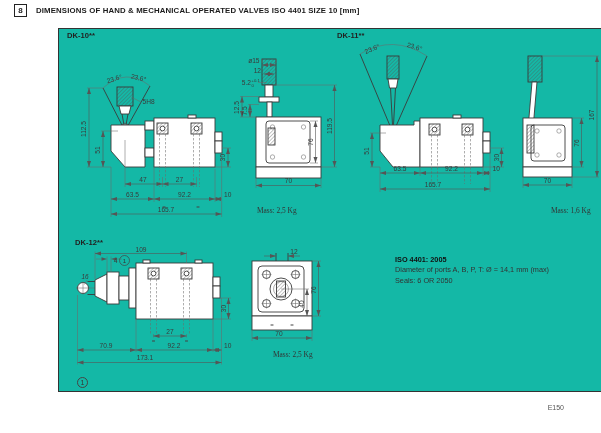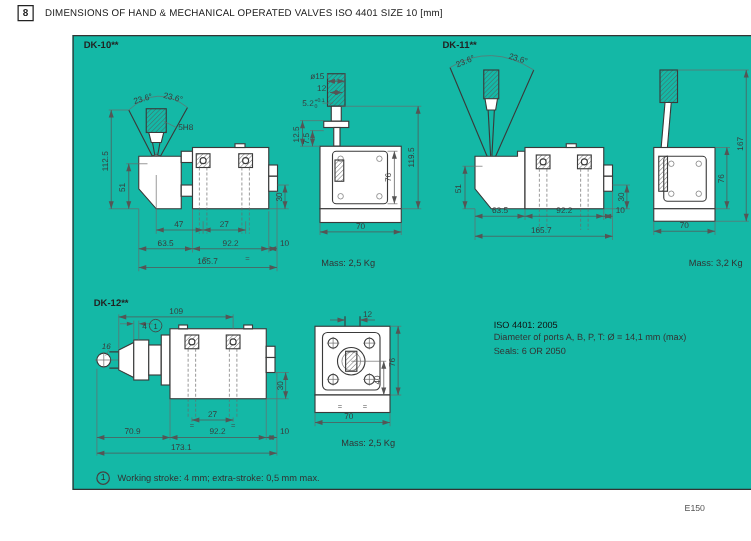--- a/index.html
+++ b/index.html
@@ -6,32 +6,32 @@
   body {
     width:601px; height:433px; position:relative; background:#fff;
     font-family:"Liberation Sans", sans-serif; overflow:hidden;
   }
   .num-box {
     position:absolute; left:14px; top:4px; width:13px; height:13px;
     border:1.2px solid #222; box-sizing:border-box; color:#222;
     font-size:8px; font-weight:bold; display:flex; align-items:center; justify-content:center;
   }
   .title {
-    position:absolute; left:36px; top:6px; font-size:7.8px; font-weight:normal;
+    position:absolute; left:36px; top:6px; font-size:7.8px; font-weight:bold;
     color:#1a1a1a; letter-spacing:0.15px; white-space:nowrap;
   }
   .main-box {
     position:absolute; left:14px; top:28px; width:553px; height:364px;
     border:1.2px solid #333; box-sizing:border-box; background:#14b8a6;margin-left:44px;
   }
   .sec-label { position:absolute; font-size:7.6px; font-weight:bold; color:#222; white-space:nowrap; }
-  .mass { position:absolute; font-size:7.4px; color:#333; white-space:nowrap; }
+  .mass { position:absolute; font-size:7.4px; color:#333; white-space:nowrap;font-family:Liberation Serif, serif; }
   .drw { position:absolute; overflow:visible; }
   .specs { position:absolute; left:336px; top:226px; width:222px; font-size:7.3px; color:#333; line-height:10.4px; }
-  .specs .b { font-weight:normal; color:#111; }
+  .specs .b { font-weight:bold; color:#111; }
   .footnote { position:absolute; left:18px; top:348px; display:flex; align-items:center; color:#333; }
   .fn-circle { width:11px; height:11px; border:1px solid #444; border-radius:50%; box-sizing:border-box;
     font-size:7px; color:#333; display:flex; align-items:center; justify-content:center; }
   .fn-text { margin-left:6px; font-size:7.4px; }
   .page-num { position:absolute; left:530px; top:404px; width:34px; text-align:right; font-size:7px; color:#555; }
 
   
   svg text { font-family:"Liberation Sans", sans-serif; }
   .ln  { stroke:#3a3a3a; stroke-width:0.9; fill:none; }
   .lnf { stroke:#3a3a3a; stroke-width:0.9; fill:#fff; }
@@ -62,21 +62,21 @@
     </pattern>
   </defs>
 </svg>
 
 <div class="num-box">8</div>
 <div class="title">DIMENSIONS OF HAND &amp; MECHANICAL OPERATED VALVES ISO 4401 SIZE 10 [mm]</div>
 
 <div class="main-box">
 
   <div class="sec-label" style="left:8px;top:2px">DK-10**</div>
-  <div class="sec-label" style="left:295px;top:2px">DK-11**</div>
+  <div class="sec-label" style="left:278px;top:2px">DK-11**</div>
   <div class="sec-label" style="left:16px;top:209px">DK-12**</div>
 
   <svg class="drw" style="left:16px;top:22px" width="160" height="170" viewBox="30 50 160 170">
     <g>
       <path class="ln" d="M80,130 L58,87 M80,130 L105,85"></path>
       <path class="tn" d="M58,87 Q81,66 105,85"></path>
       <rect class="hat" x="72" y="86" width="16" height="19"></rect>
       <path class="lnf" d="M74,105 L86,105 L84,113 L76,113 Z"></path>
       <path class="ln" d="M77,113 L79,124 M83,113 L81,124"></path>
       <circle class="lnf" cx="80" cy="130" r="7"></circle>
@@ -228,21 +228,21 @@
                           M478,176 V187 M527,176 V187"></path>
       <line class="dim" x1="552" y1="55" x2="552" y2="176"></line>
       <line class="dim" x1="536.5" y1="117" x2="536.5" y2="166"></line>
       <line class="dim" x1="478" y1="184" x2="527" y2="184"></line>
     </g>
     <text class="d" x="549" y="114" text-anchor="middle" transform="rotate(-90 549 114)">167</text>
     <text class="d" x="533.8" y="142" text-anchor="middle" transform="rotate(-90 533.8 142)">76</text>
     <text class="d" x="502.5" y="181.5" text-anchor="middle">70</text>
   </svg>
 
-  <div class="mass" style="left:492px;top:177px">Mass: 3,2 Kg</div>
+  <div class="mass" style="left:492px;top:177px">Mass: 1,6 Kg</div>
 
   <svg class="drw" style="left:14px;top:216px" width="164" height="122" viewBox="28 244 164 122">
     <g>
       <path class="cl" d="M31,287 H172"></path>
       <circle class="lnf" cx="38" cy="287" r="5.5"></circle>
       <path class="tn" d="M38,280.5 V293.5 M31.5,287 H44.5"></path>
       <path class="ln" d="M42.5,280.5 H50 M42.5,293.5 H50"></path>
       <path class="lnf" d="M50,279 L62,273 V301 L50,295 Z"></path>
       <rect class="lnf" x="62" y="271" width="12" height="32"></rect>
       <rect class="lnf" x="74" y="275" width="10" height="24"></rect>
@@ -326,18 +326,17 @@
   <div class="mass" style="left:214px;top:321px">Mass: 2,5 Kg</div>
 
   <div class="specs">
     <div><span class="b">ISO 4401: 2005</span></div>
     <div><span>Diameter of ports A, B, P, T: Ø = 14,1 mm (max)</span></div>
     <div><span>Seals: 6 OR 2050</span></div>
   </div>
 
   <div class="footnote">
     <div class="fn-circle">1</div>
-    <div class="fn-text">Working stroke: 4 mm; extra-stroke: 0,5 mm max.</div>
   </div>
 
 </div>
 
 <div class="page-num">E150</div>
 
 </body></html>

